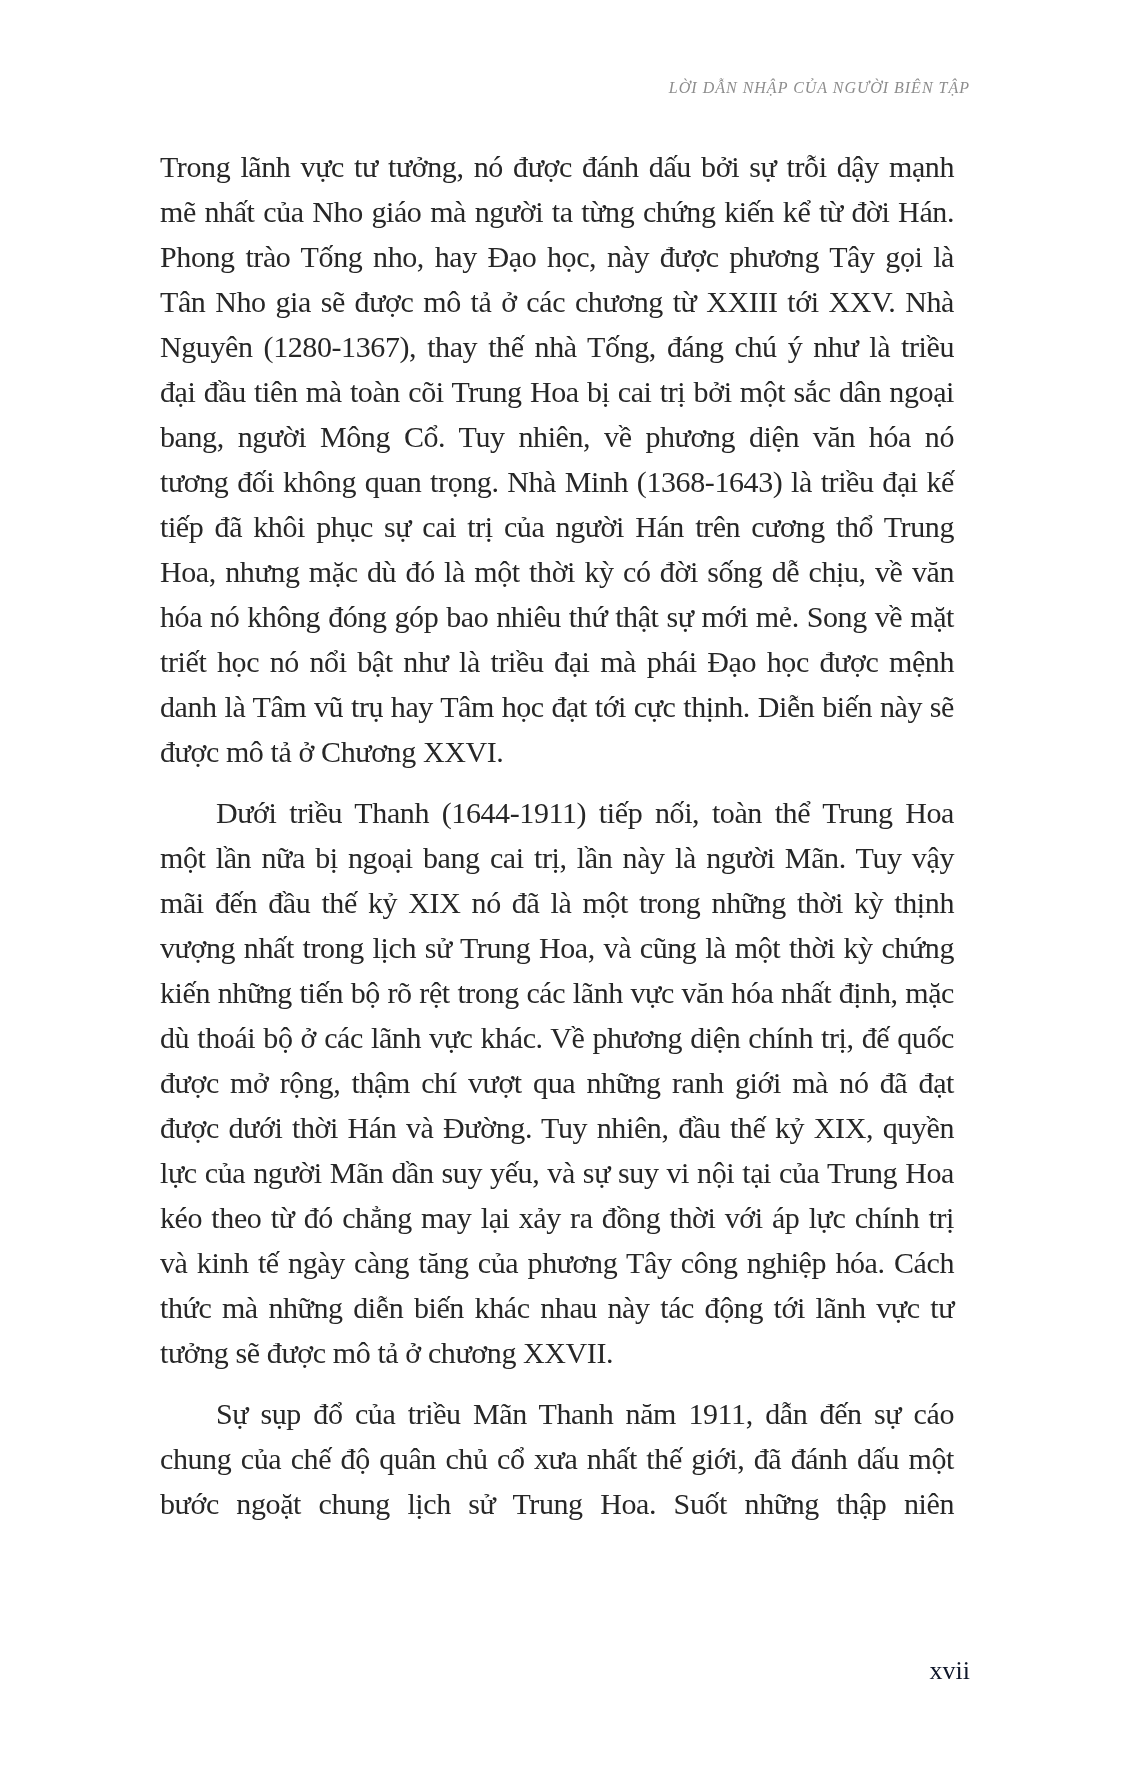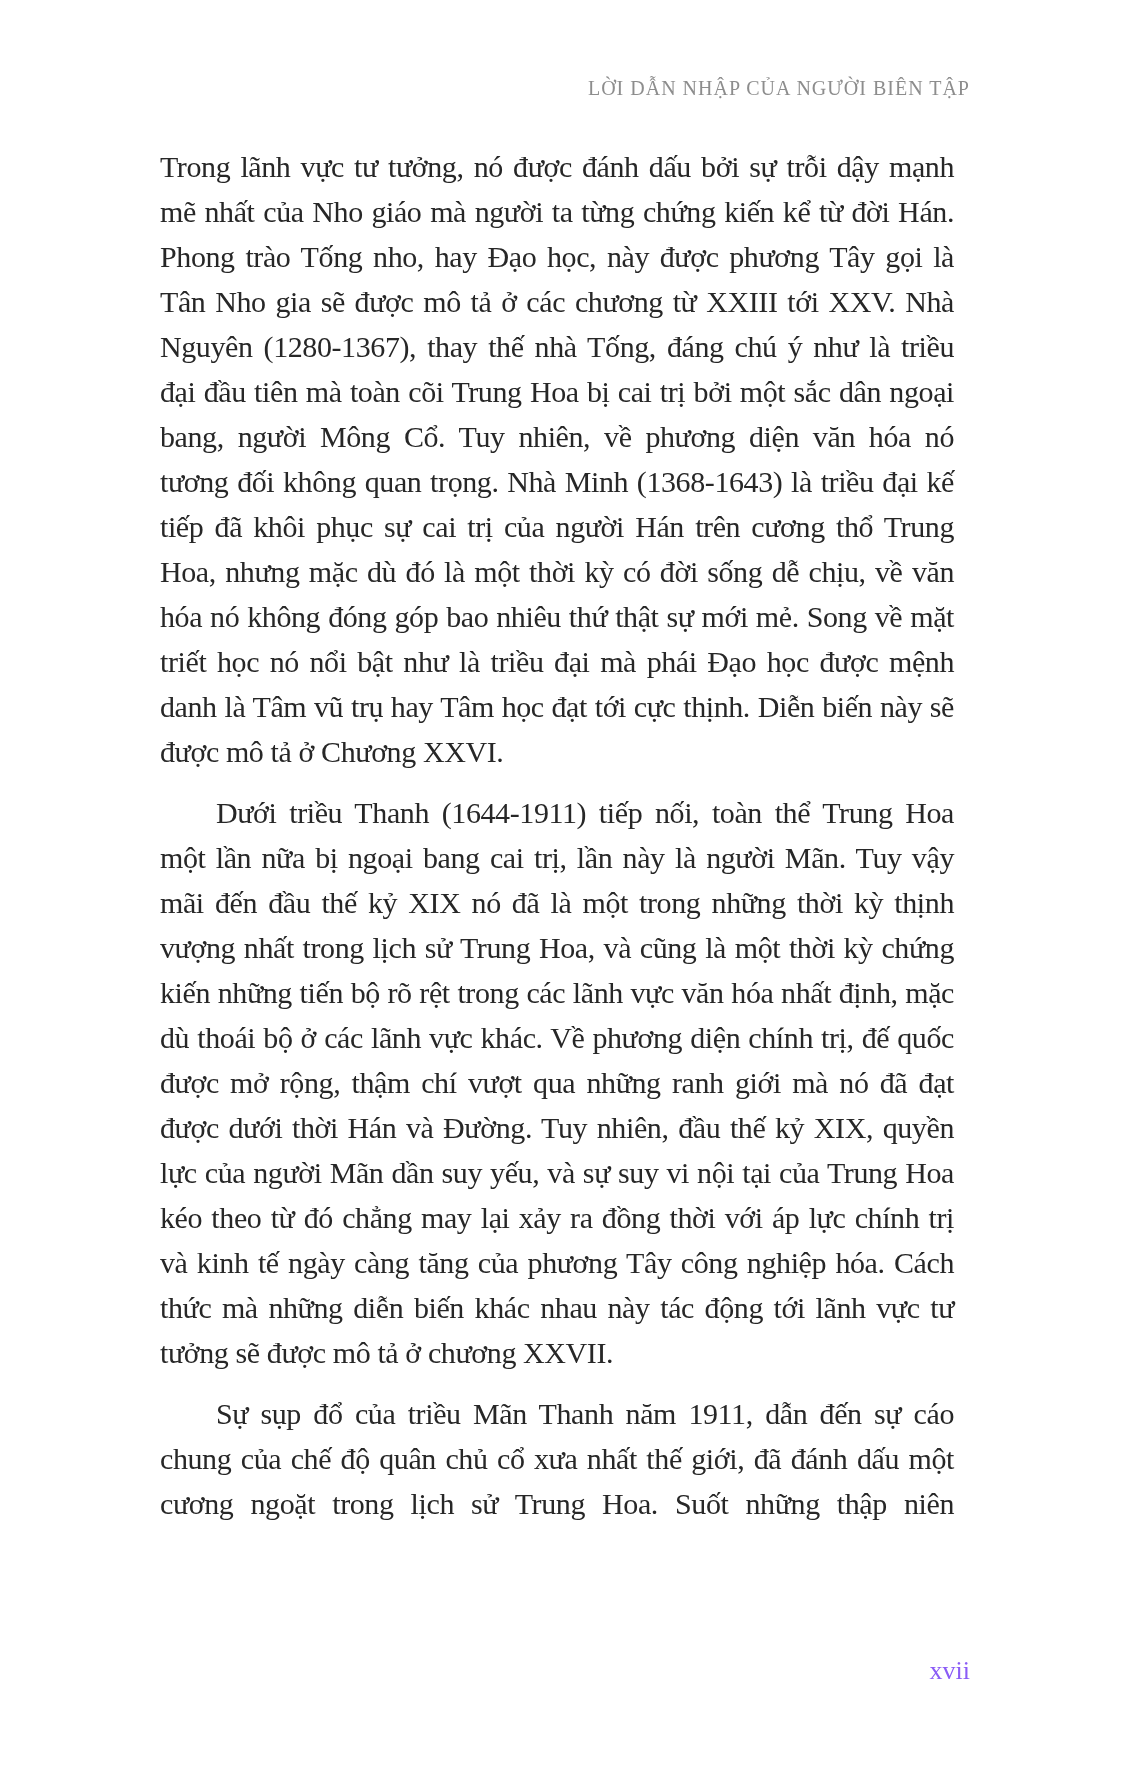--- a/index.html
+++ b/index.html
@@ -14,24 +14,25 @@
     background: #ffffff;
     font-family: "Liberation Serif", "DejaVu Serif", serif;
     overflow: hidden;
   }
   .running-head {
     position: absolute;
     top: 76px;
     left: 160px;
     width: 810px;
     text-align: right;
-    font-size: 20px;
+    font-size: 16px;
     line-height: 24px;
     letter-spacing: 1px;
     color: #8d8d8d;
+    font-style: italic;
   }
   .content {
     position: absolute;
     top: 144px;
     left: 160px;
     width: 810px;
     font-size: 30px;
     line-height: 45px;
     letter-spacing: -0.4px;
     color: #272727;
@@ -47,31 +48,31 @@
   .content p.continues {
     text-align-last: justify;
   }
   .folio {
     position: absolute;
     top: 1656px;
     left: 160px;
     width: 810px;
     text-align: right;
     font-size: 26px;
-    color: #8b5cf6;
+    color: #0f172a;
   }
 </style>
 </head>
 <body>
 
 <div class="page">
 
   <div class="running-head">LỜI DẪN NHẬP CỦA NGƯỜI BIÊN TẬP</div>
 
   <div class="content">
     <p class="flush">Trong lãnh vực tư tưởng, nó được đánh dấu bởi sự trỗi dậy mạnh mẽ nhất của Nho giáo mà người ta từng chứng kiến kể từ đời Hán. Phong trào Tống nho, hay Đạo học, này được phương Tây gọi là Tân Nho gia sẽ được mô tả ở các chương từ XXIII tới XXV. Nhà Nguyên (1280-1367), thay thế nhà Tống, đáng chú ý như là triều đại đầu tiên mà toàn cõi Trung Hoa bị cai trị bởi một sắc dân ngoại bang, người Mông Cổ. Tuy nhiên, về phương diện văn hóa nó tương đối không quan trọng. Nhà Minh (1368-1643) là triều đại kế tiếp đã khôi phục sự cai trị của người Hán trên cương thổ Trung Hoa, nhưng mặc dù đó là một thời kỳ có đời sống dễ chịu, về văn hóa nó không đóng góp bao nhiêu thứ thật sự mới mẻ. Song về mặt triết học nó nổi bật như là triều đại mà phái Đạo học được mệnh danh là Tâm vũ trụ hay Tâm học đạt tới cực thịnh. Diễn biến này sẽ được mô tả ở Chương XXVI.</p>
     <p class="indented">Dưới triều Thanh (1644-1911) tiếp nối, toàn thể Trung Hoa một lần nữa bị ngoại bang cai trị, lần này là người Mãn. Tuy vậy mãi đến đầu thế kỷ XIX nó đã là một trong những thời kỳ thịnh vượng nhất trong lịch sử Trung Hoa, và cũng là một thời kỳ chứng kiến những tiến bộ rõ rệt trong các lãnh vực văn hóa nhất định, mặc dù thoái bộ ở các lãnh vực khác. Về phương diện chính trị, đế quốc được mở rộng, thậm chí vượt qua những ranh giới mà nó đã đạt được dưới thời Hán và Đường. Tuy nhiên, đầu thế kỷ XIX, quyền lực của người Mãn dần suy yếu, và sự suy vi nội tại của Trung Hoa kéo theo từ đó chẳng may lại xảy ra đồng thời với áp lực chính trị và kinh tế ngày càng tăng của phương Tây công nghiệp hóa. Cách thức mà những diễn biến khác nhau này tác động tới lãnh vực tư tưởng sẽ được mô tả ở chương XXVII.</p>
-    <p class="indented continues">Sự sụp đổ của triều Mãn Thanh năm 1911, dẫn đến sự cáo chung của chế độ quân chủ cổ xưa nhất thế giới, đã đánh dấu một cương ngoặt trong lịch sử Trung Hoa. Suốt những thập niên</p>
+    <p class="indented continues">Sự sụp đổ của triều Mãn Thanh năm 1911, dẫn đến sự cáo chung của chế độ quân chủ cổ xưa nhất thế giới, đã đánh dấu một bước ngoặt chung lịch sử Trung Hoa. Suốt những thập niên</p>
   </div>
 
   <div class="folio">xvii</div>
 
 </div>
 
 </body></html>

